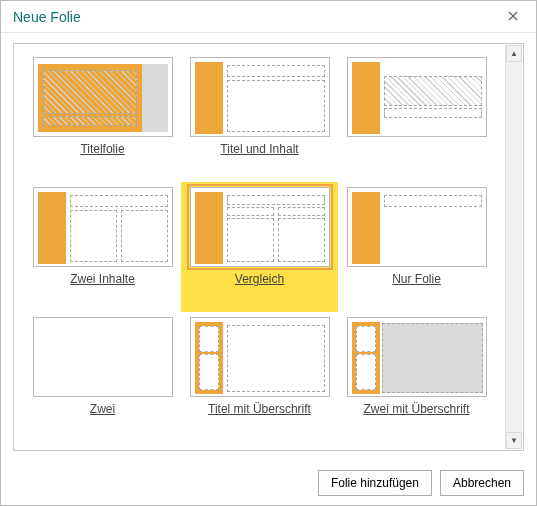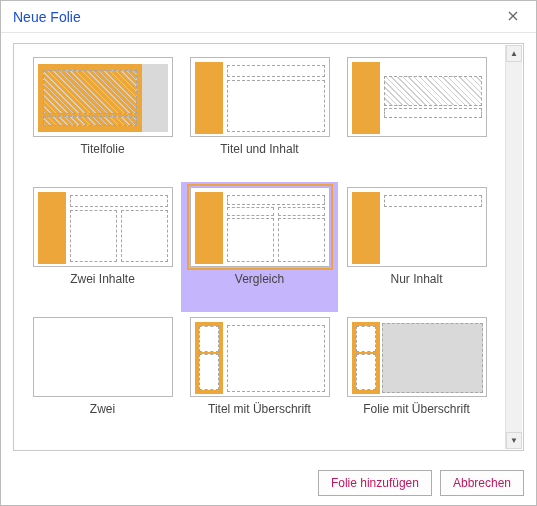--- a/index.html
+++ b/index.html
@@ -23,21 +23,21 @@
   .titlebar {
     height: 32px;
     display: flex;
     align-items: center;
     padding: 0 8px 0 12px;
     border-bottom: 1px solid #e5e5e5;
   }
   .title {
     flex: 1;
     font-size: 14px;
-    color: #1d4ed8;
+    color: #0f766e;
   }
   .close {
     width: 30px;
     height: 30px;
     display: flex;
     align-items: center;
     justify-content: center;
     cursor: pointer;
     color: #666;
     font-size: 13px;
@@ -86,23 +86,24 @@
     grid-auto-rows: 1fr;
     gap: 0;
   }
   .cell {
     display: flex;
     flex-direction: column;
     align-items: center;
     justify-content: flex-start;
     padding: 4px 6px 0 6px;
     cursor: pointer;
+    text-decoration: underline;
   }
   .cell.selected {
-    background: #c4b5fd;
+    background: #fde047;
   }
   .thumb-wrap {
     width: 140px;
     height: 82px;
     display: flex;
     align-items: center;
     justify-content: center;
   }
   .thumb {
     width: 140px;
@@ -143,21 +144,21 @@
     align-items: center;
     justify-content: flex-end;
     gap: 8px;
     padding: 0 12px;
   }
   .btn {
     border: 1px solid #adadad;
     background: #fdfdfd;
     padding: 5px 12px;
     font-size: 12px;
-    color: #be185d;
+    color: #000000;
     cursor: pointer;
     font-family: inherit;
   }
 </style>
 </head>
 <body>
 
 <div class="dialog">
 
   <div class="titlebar">
@@ -235,21 +236,21 @@
           <div class="label">Vergleich</div>
         </div>
 
         <div class="cell">
           <div class="thumb-wrap">
             <div class="thumb">
               <div class="accent" style="left:4px;top:4px;width:28px;height:72px;"></div>
               <div class="ph" style="left:36px;top:7px;width:98px;height:12px;"></div>
             </div>
           </div>
-          <div class="label">Nur Inhalt</div>
+          <div class="label">Nur Folie</div>
         </div>
 
         <div class="cell">
           <div class="thumb-wrap">
             <div class="thumb"></div>
           </div>
           <div class="label">Zwei</div>
         </div>
 
         <div class="cell">
@@ -266,21 +267,21 @@
 
         <div class="cell">
           <div class="thumb-wrap">
             <div class="thumb">
               <div class="accent" style="left:4px;top:4px;width:28px;height:72px;"></div>
               <div class="ph" style="left:8px;top:8px;width:20px;height:26px;"></div>
               <div class="ph" style="left:8px;top:36px;width:20px;height:36px;"></div>
               <div class="grayblock" style="left:34px;top:5px;width:101px;height:70px;border:1px dashed #a6a6a6;"></div>
             </div>
           </div>
-          <div class="label">Folie mit Überschrift</div>
+          <div class="label">Zwei mit Überschrift</div>
         </div>
 
       </div>
 
       <div class="scrollbar">
         <div class="scroll-btn up">
           <span>▲</span>
         </div>
         <div class="scroll-btn down">
           <span>▼</span>

